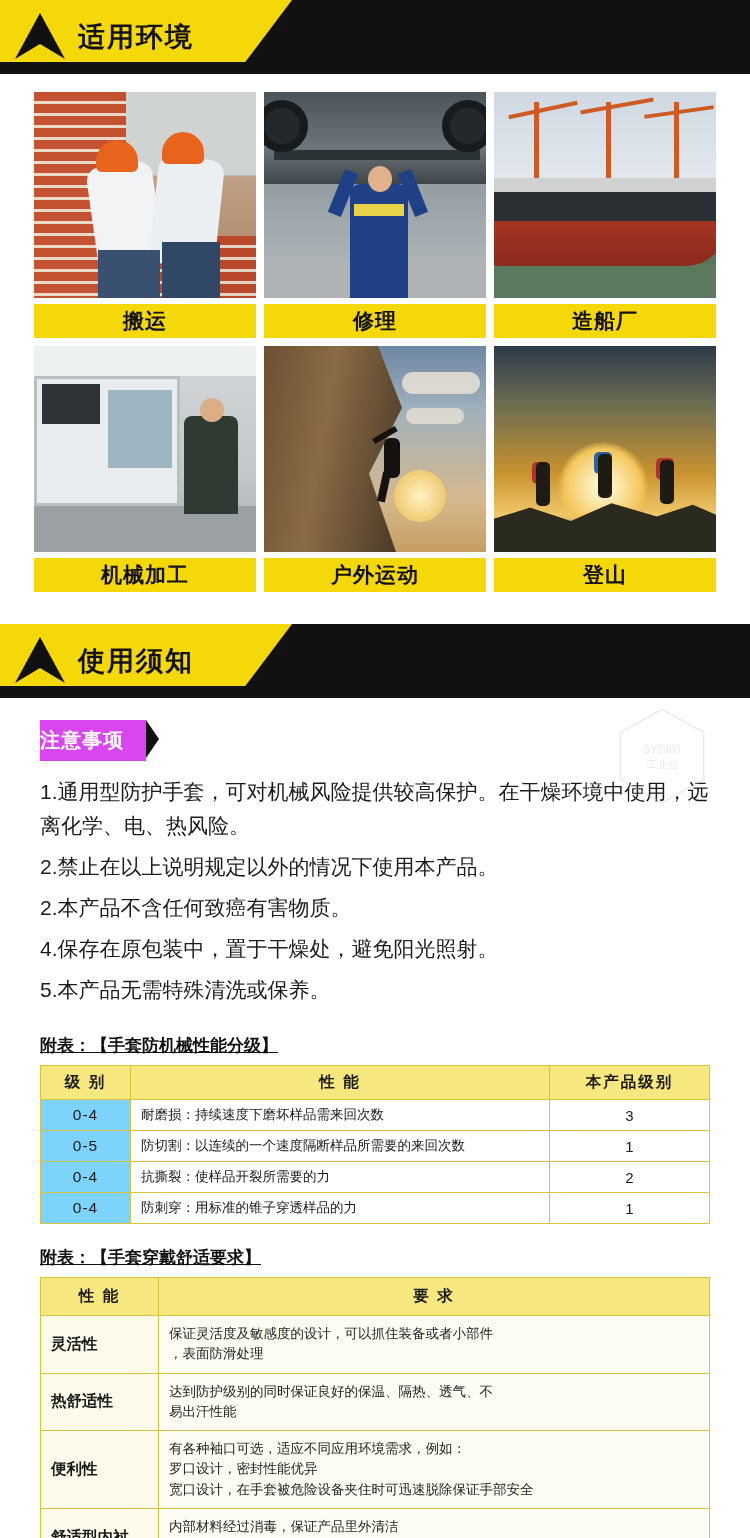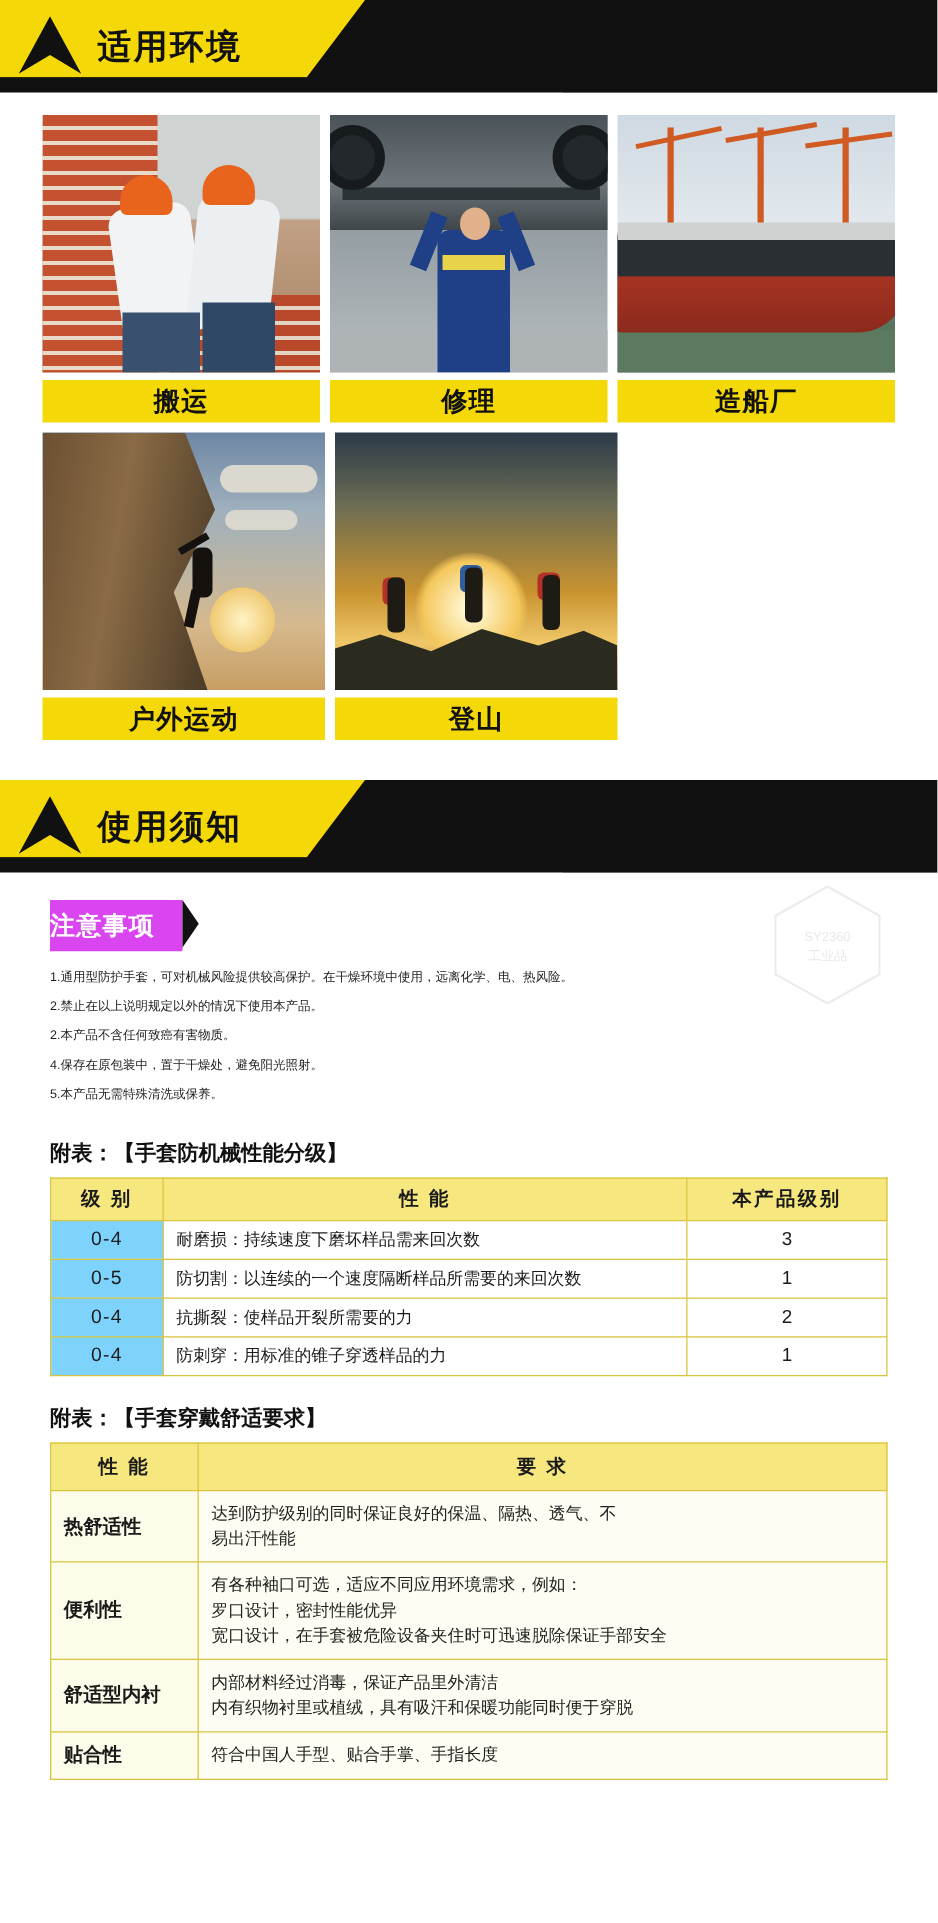--- a/index.html
+++ b/index.html
@@ -206,40 +206,41 @@
     content: "";
     position: absolute;
     right: -13px; top: 0;
     border-left: 13px solid #111;
     border-top: 19px solid transparent;
     border-bottom: 19px solid transparent;
   }
   .notice-list { margin-top: 14px; }
   .notice-list p {
     margin: 0 0 7px 0;
-    font-size: 10px;
+    font-size: 21px;
     line-height: 1.62;
     color: #1c1c1c;
   }
   .watermark {
     position: absolute;
     right: 34px;
     top: 6px;
     width: 108px;
     height: 104px;
     opacity: .35;
     pointer-events: none;
   }
 
   
   .tbl-title {
     font-size: 17px;
     font-weight: bold;
     margin: 14px 0 8px 0;
     color: #111;
+    text-decoration: underline;
   }
   table { border-collapse: collapse; width: 100%; }
 
   table.t1 { table-layout: fixed; padding-left: 14px; }
   table.t1 th, table.t1 td {
     border: 1px solid #d8c43a;
     font-size: 14.5px;
     padding: 6px 8px;
     text-align: center;
   }
@@ -341,20 +342,32 @@
           <div class="water"></div>
           <div class="hull"></div>
             <div class="deck"></div>
         </div>
         <div class="caption">造船厂</div>
       </div>
     </div>
 
     <div class="grid-row">
 
+      <div class="cell">
+        <div class="photo p-cnc">
+          <div class="top"></div>
+          <div class="machine"></div>
+          <div class="panel"></div>
+            <div class="glass"></div>
+          <div class="floorc"></div>
+          <div class="manc"></div>
+            <div class="headc"></div>
+        </div>
+        <div class="caption">机械加工</div>
+      </div>
 
       <div class="cell">
         <div class="photo p-climb">
           <div class="cloud1"></div>
             <div class="cloud2"></div>
           <div class="sun"></div>
           <div class="rock"></div>
           <div class="climber"></div>
             <div class="clArm"></div>
             <div class="clLeg"></div>
@@ -454,20 +467,25 @@
           <col>
         </colgroup>
       <thead>
         <tr>
           <th>性    能</th>
           <th>要    求</th>
         </tr>
       </thead>
       <tbody>
         <tr>
+          <td class="k">灵活性</td>
+          <td class="v nowrap-pre">保证灵活度及敏感度的设计，可以抓住装备或者小部件
+，表面防滑处理</td>
+        </tr>
+        <tr>
           <td class="k">热舒适性</td>
           <td class="v nowrap-pre">达到防护级别的同时保证良好的保温、隔热、透气、不
 易出汗性能</td>
         </tr>
         <tr>
           <td class="k">便利性</td>
           <td class="v nowrap-pre">有各种袖口可选，适应不同应用环境需求，例如：
 罗口设计，密封性能优异
 宽口设计，在手套被危险设备夹住时可迅速脱除保证手部安全</td>
         </tr>

